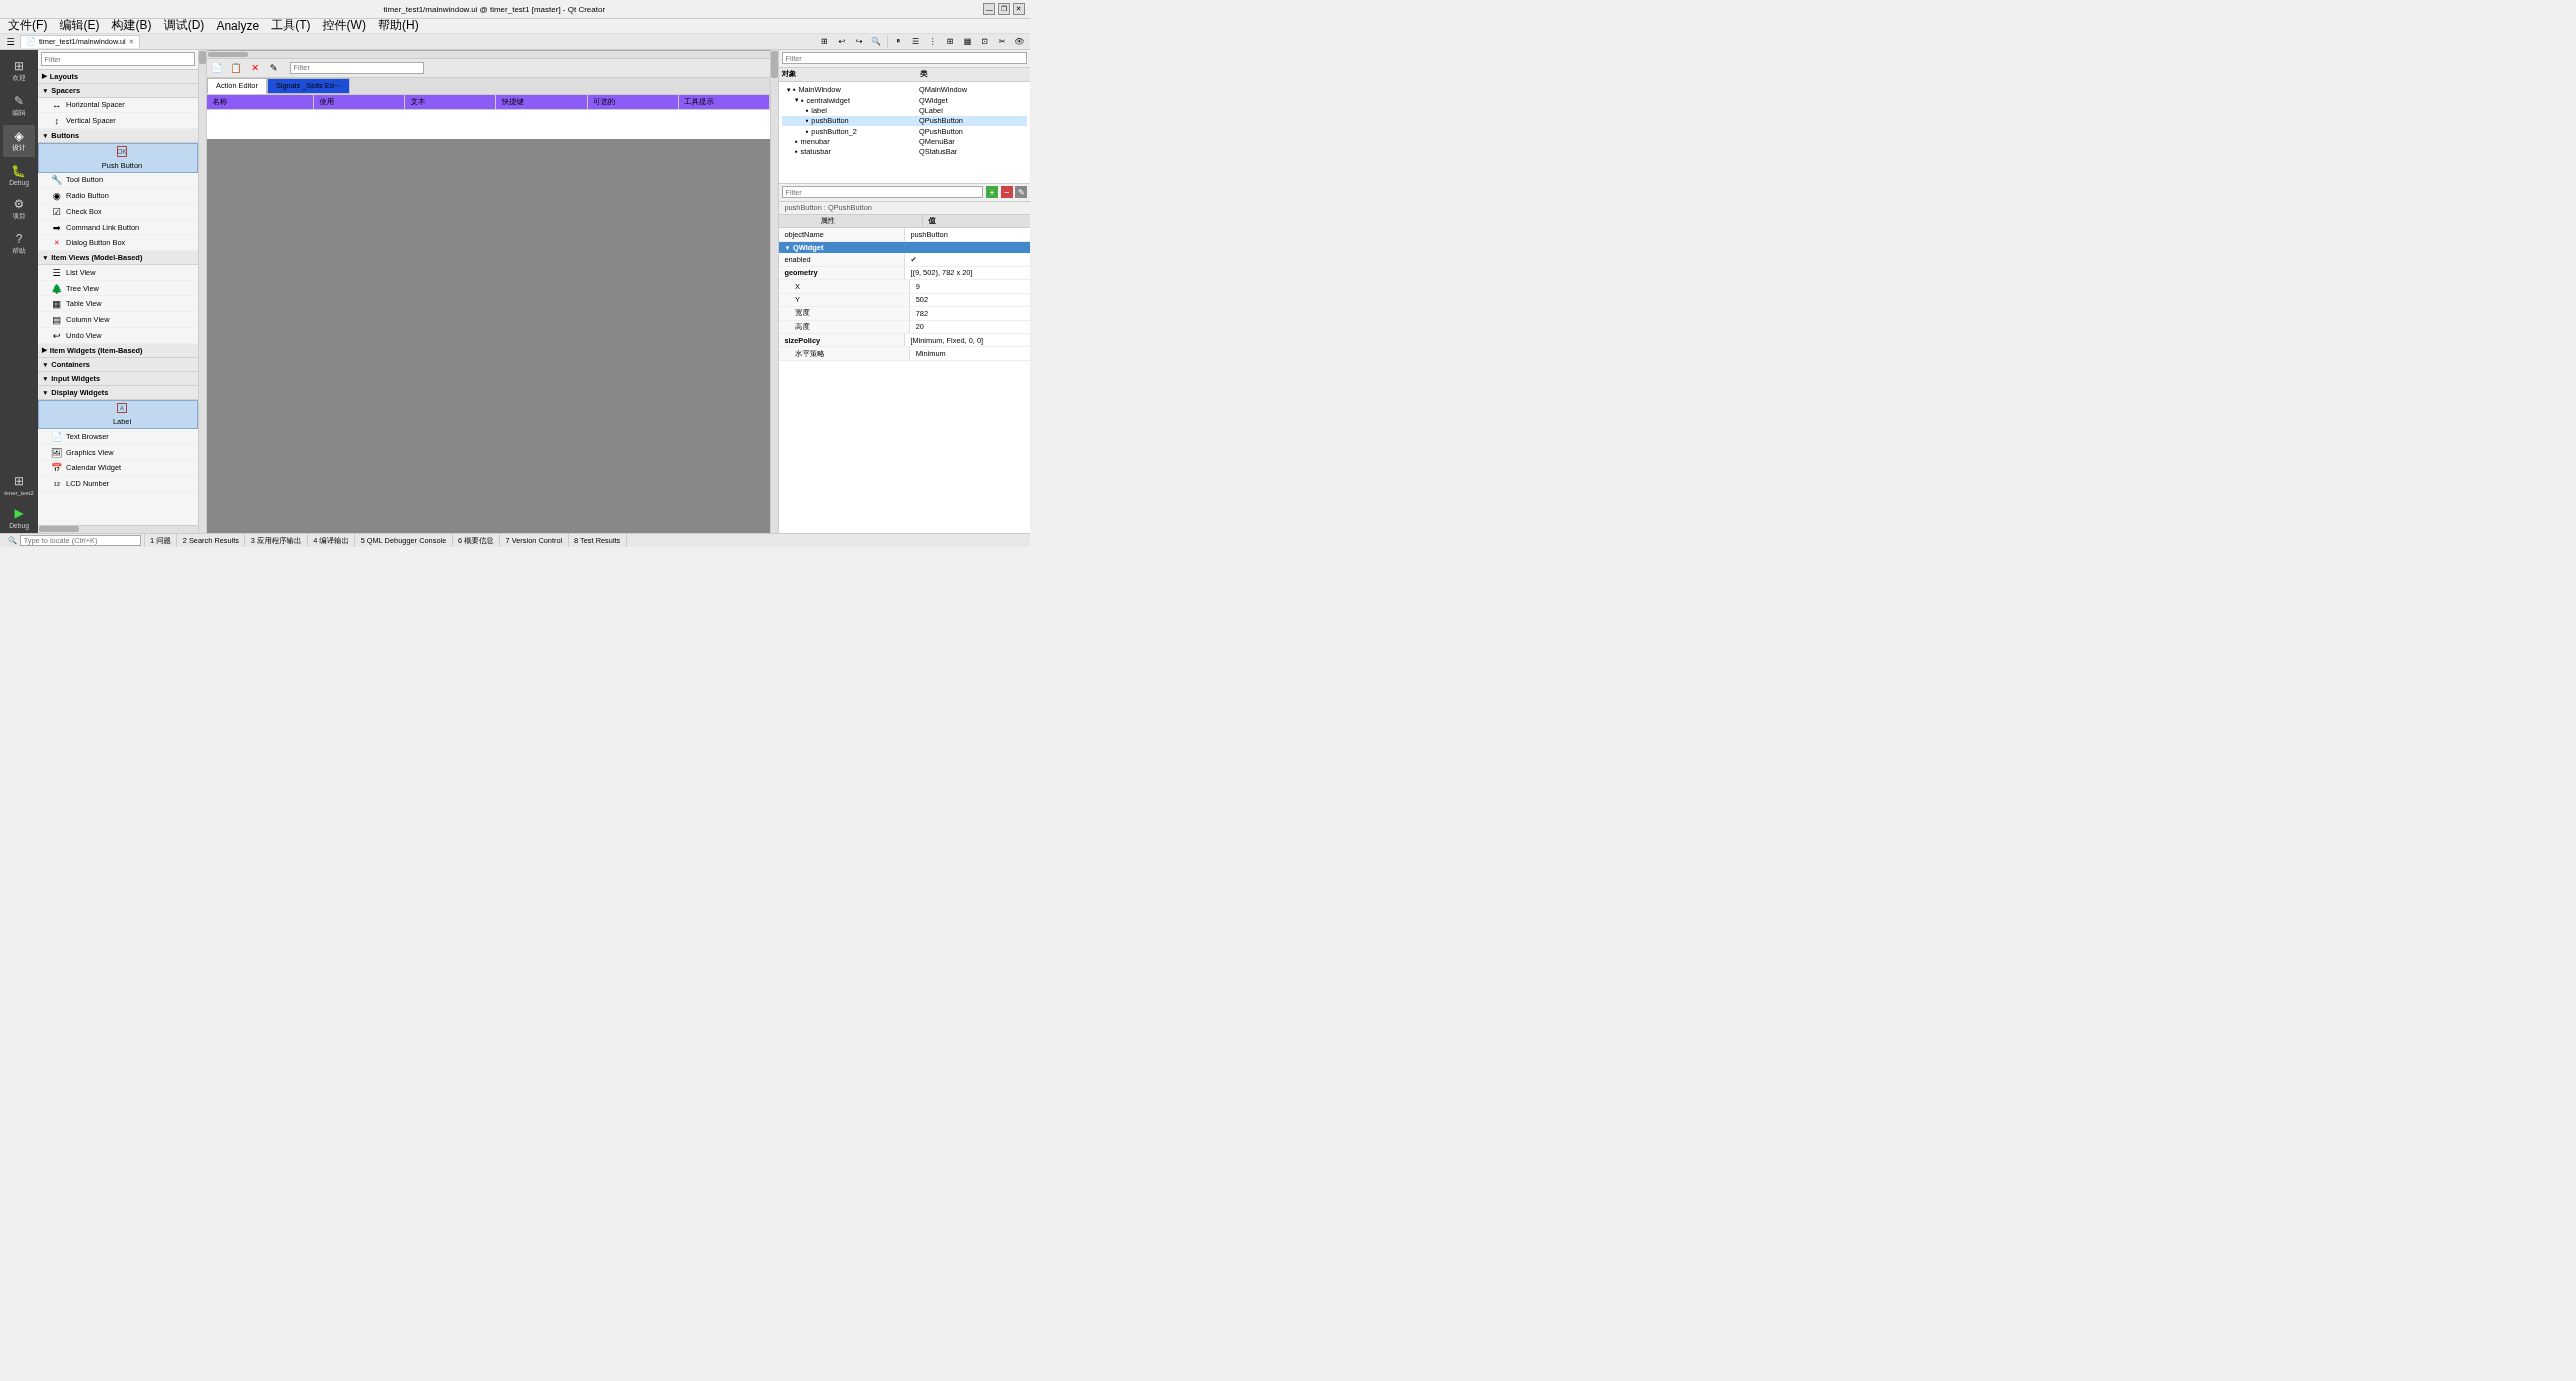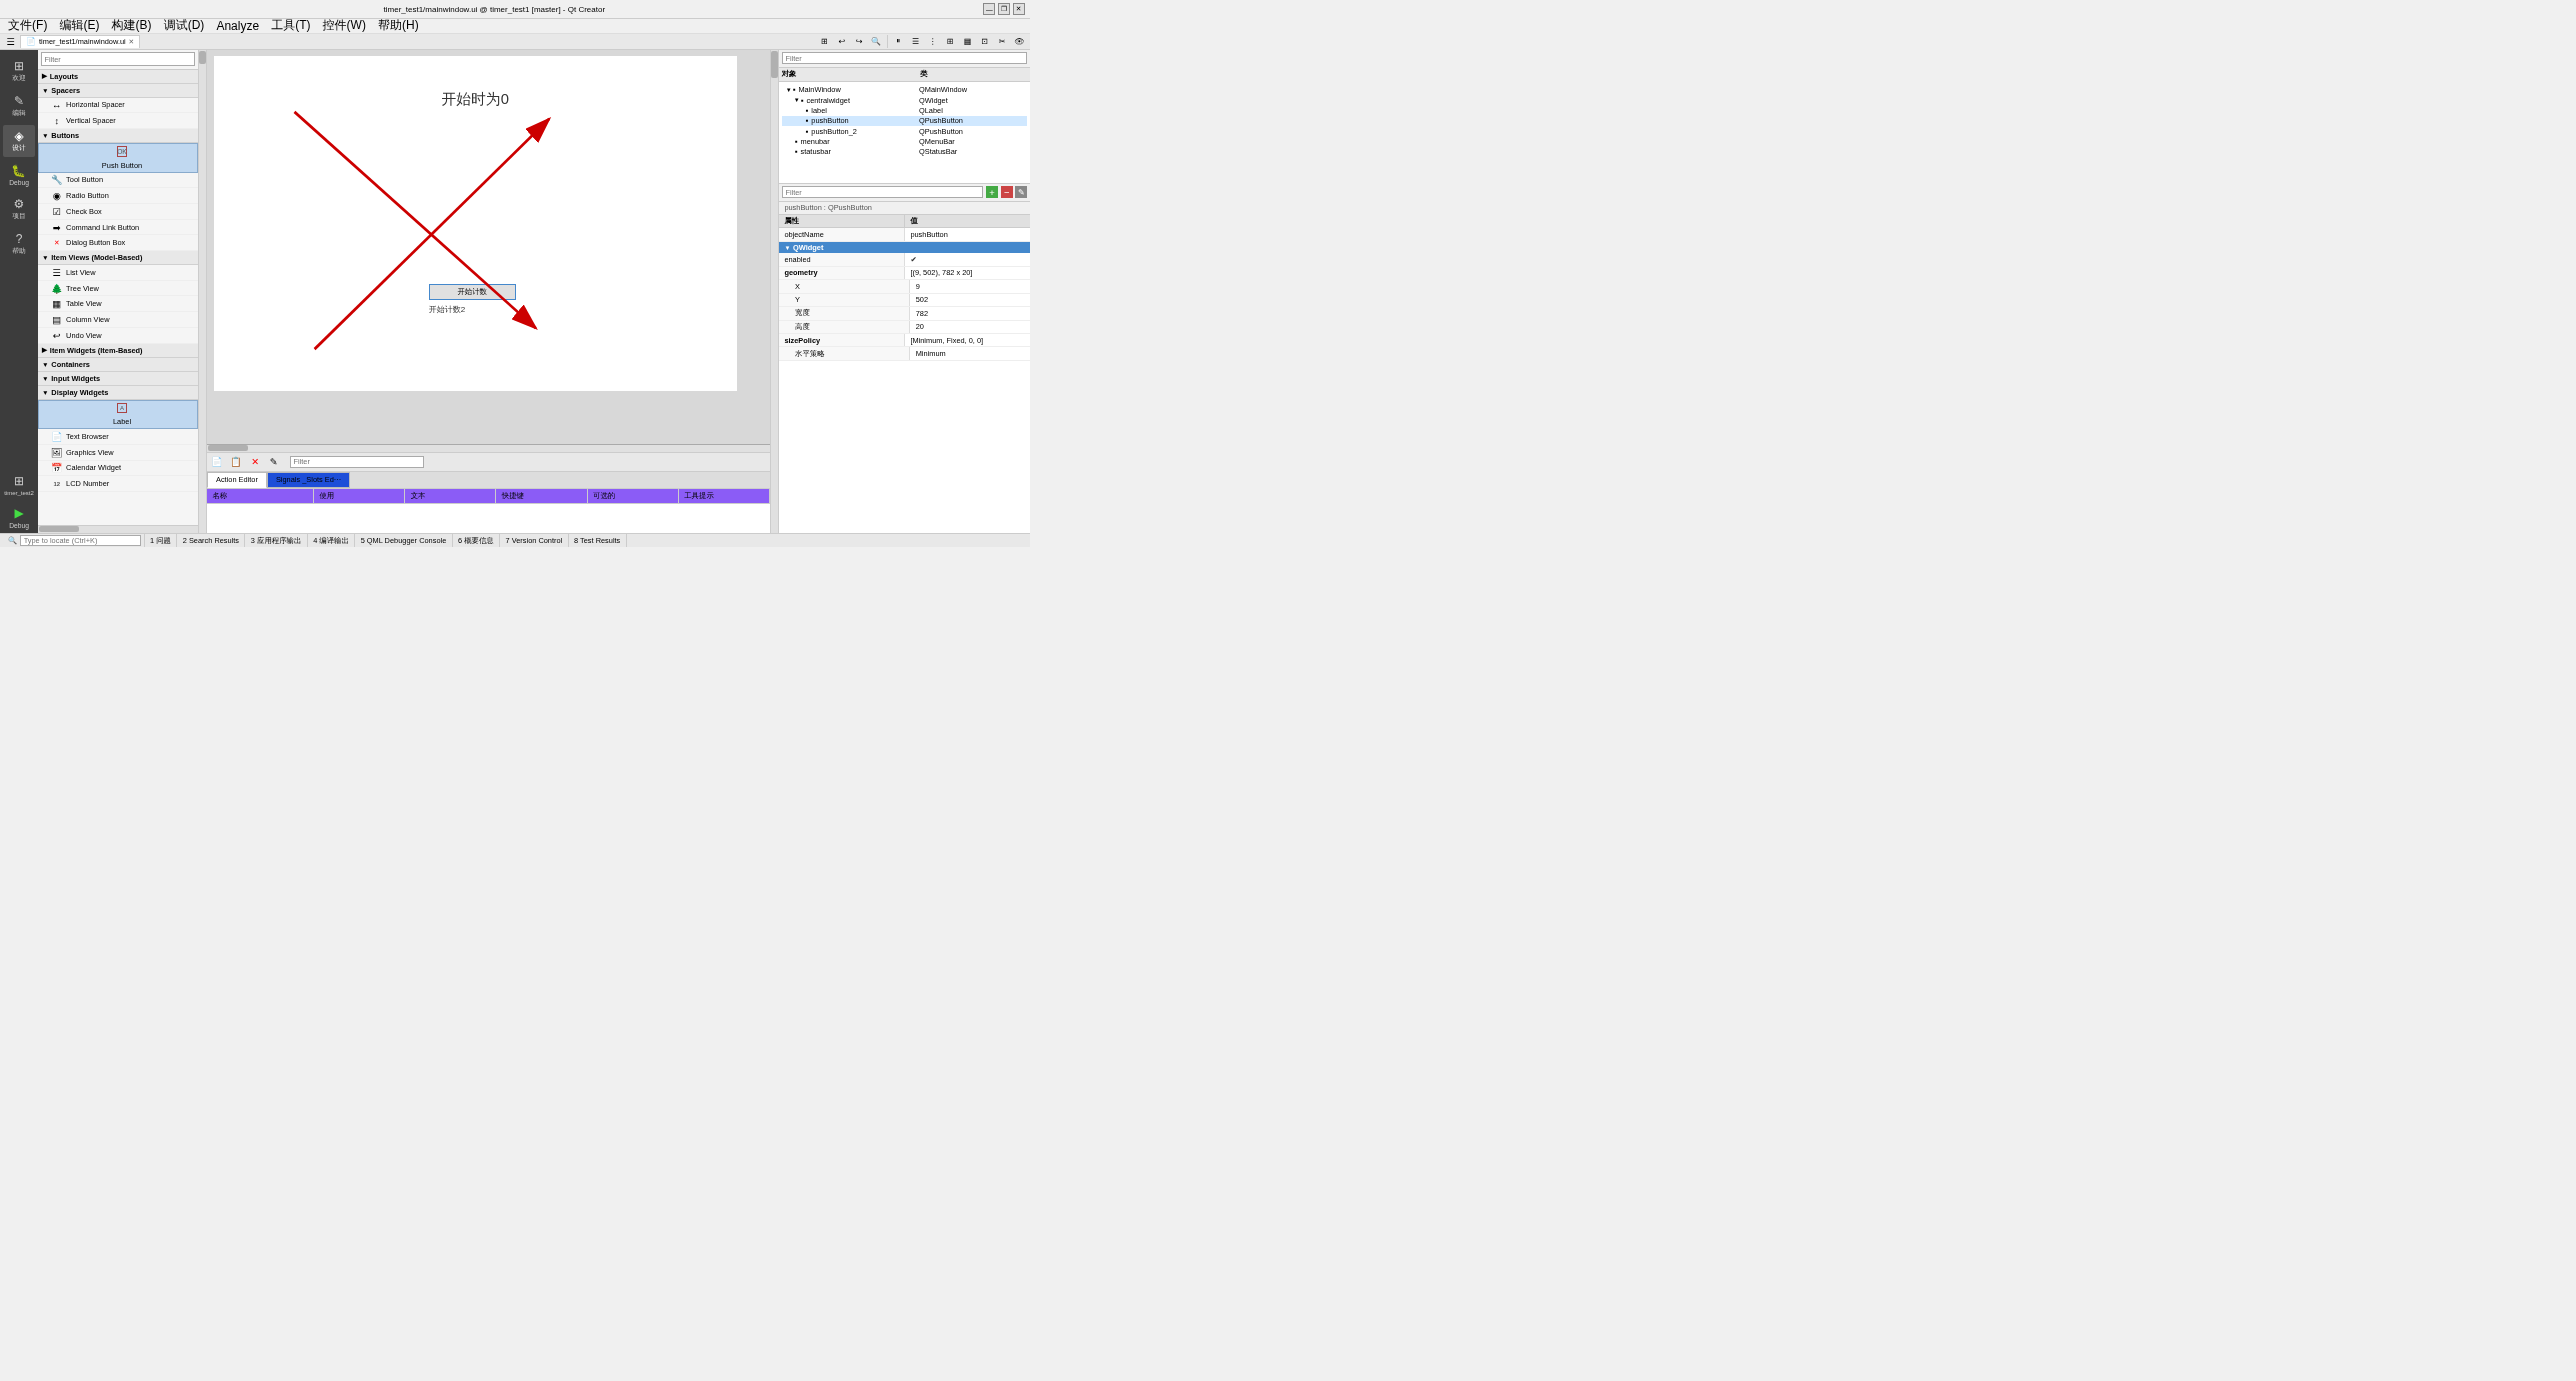--- a/index.html
+++ b/index.html
@@ -368,21 +368,21 @@
       overflow-y: auto;
       background: white;
     }
     .prop-header {
       display: flex;
       background: #e0e0e0;
       border-bottom: 0.7px solid #ccc;
       position: sticky;
       top: 0;
     }
-    .prop-col1 { flex: 1; padding: 1.3px 5.4px; font-size: 7.4px; font-weight: bold; border-right: 0.7px solid #ccc; }
+    .prop-col1 { flex: 1; padding: 1.3px 5.4px; font-size: 7.4px; font-weight: normal; border-right: 0.7px solid #ccc; margin-left: 36px; }
     .prop-col2 { flex: 1; padding: 1.3px 5.4px; font-size: 7.4px; font-weight: bold; }
 
     .prop-row {
       display: flex;
       border-bottom: 0.7px solid #eee;
       min-height: 13.4px;
     }
     .prop-name {
       flex: 1;
       padding: 1.3px 5.4px;
@@ -712,48 +712,20 @@
 
   <div class="design-area">
     <div class="design-scrollbar-area">
 
       <div style="width:8px;background:#e0e0e0;border-right:0.7px solid #ccc;">
         <div style="width:6.7px;height:13.4px;background:#b0b0b0;margin:1.3px auto;border-radius:2px;"></div>
       </div>
 
       <div style="flex:1;display:flex;flex-direction:column;">
 
-        <div class="design-canvas">
-          <div class="canvas-inner">
-
-            <div class="canvas-label">开始时为0</div>
-
-            <div class="canvas-button1">
-              <span>开始计数</span>
-            </div>
-
-            <div class="canvas-button2">开始计数2</div>
-
-            <svg class="arrows-overlay" viewBox="0 0 780 480" preserveAspectRatio="none">
-
-              <defs>
-                <marker id="arrowhead1" markerWidth="10" markerHeight="7" refX="9" refY="3.5" orient="auto">
-                  <polygon points="0 0, 10 3.5, 0 7" fill="#cc0000"></polygon>
-                </marker>
-                <marker id="arrowhead2" markerWidth="10" markerHeight="7" refX="9" refY="3.5" orient="auto">
-                  <polygon points="0 0, 10 3.5, 0 7" fill="#cc0000"></polygon>
-                </marker>
-              </defs>
-
-              <line x1="150" y1="420" x2="500" y2="90" stroke="#cc0000" stroke-width="4" marker-end="url(#arrowhead1)"></line>
-
-              <line x1="120" y1="80" x2="480" y2="390" stroke="#cc0000" stroke-width="4" marker-end="url(#arrowhead2)"></line>
-            </svg>
-          </div>
-        </div>
 
         <div class="scrollbar-h" style="border-top:0.7px solid #aaa;">
           <div class="scrollbar-h-thumb"></div>
         </div>
 
         <div class="action-editor">
           <div style="display:flex;align-items:center;background:#e8e8e8;border-bottom:0.7px solid #ccc;height:19px;padding:0 2.7px;gap:2.7px;">
 
             <div class="toolbar-btn" style="font-size:9.4px;">📄</div>
             <div class="toolbar-btn" style="font-size:9.4px;">📋</div>

